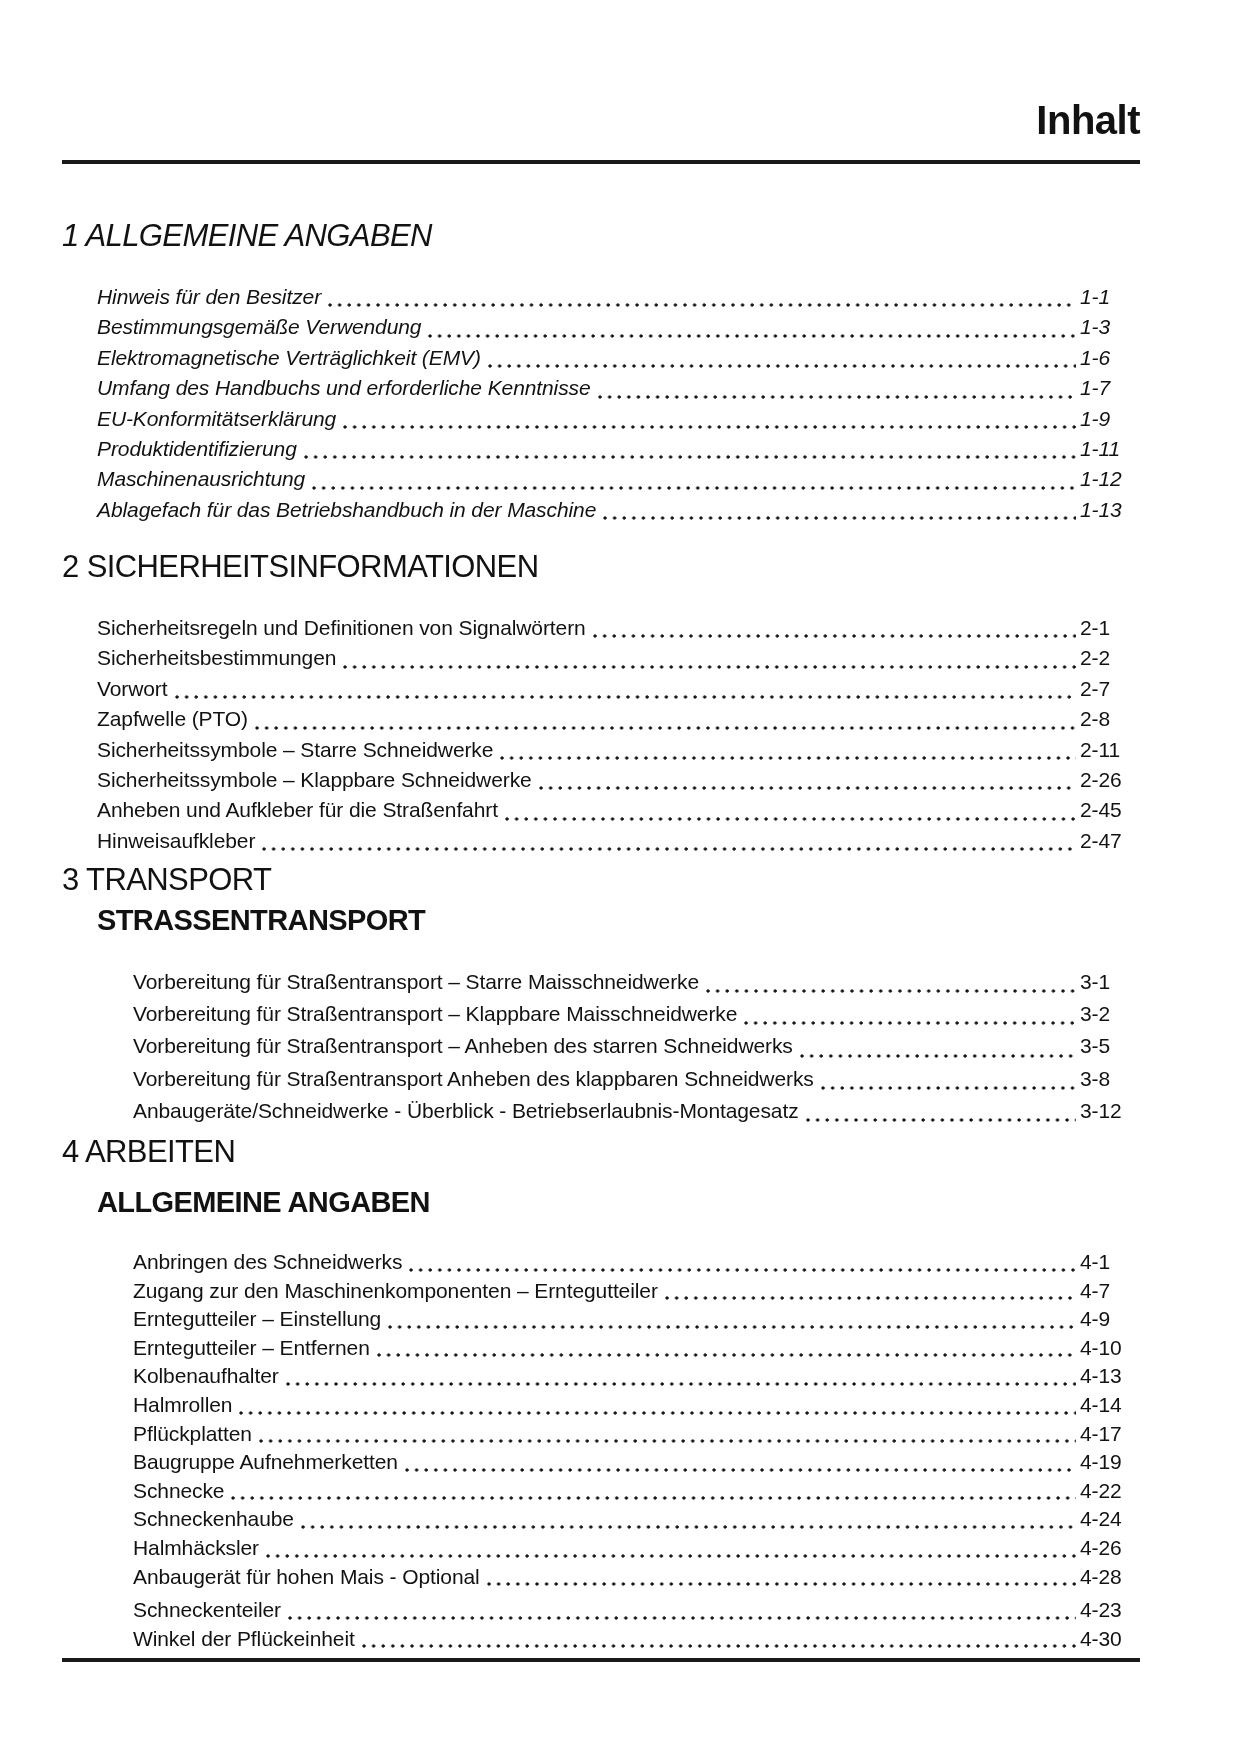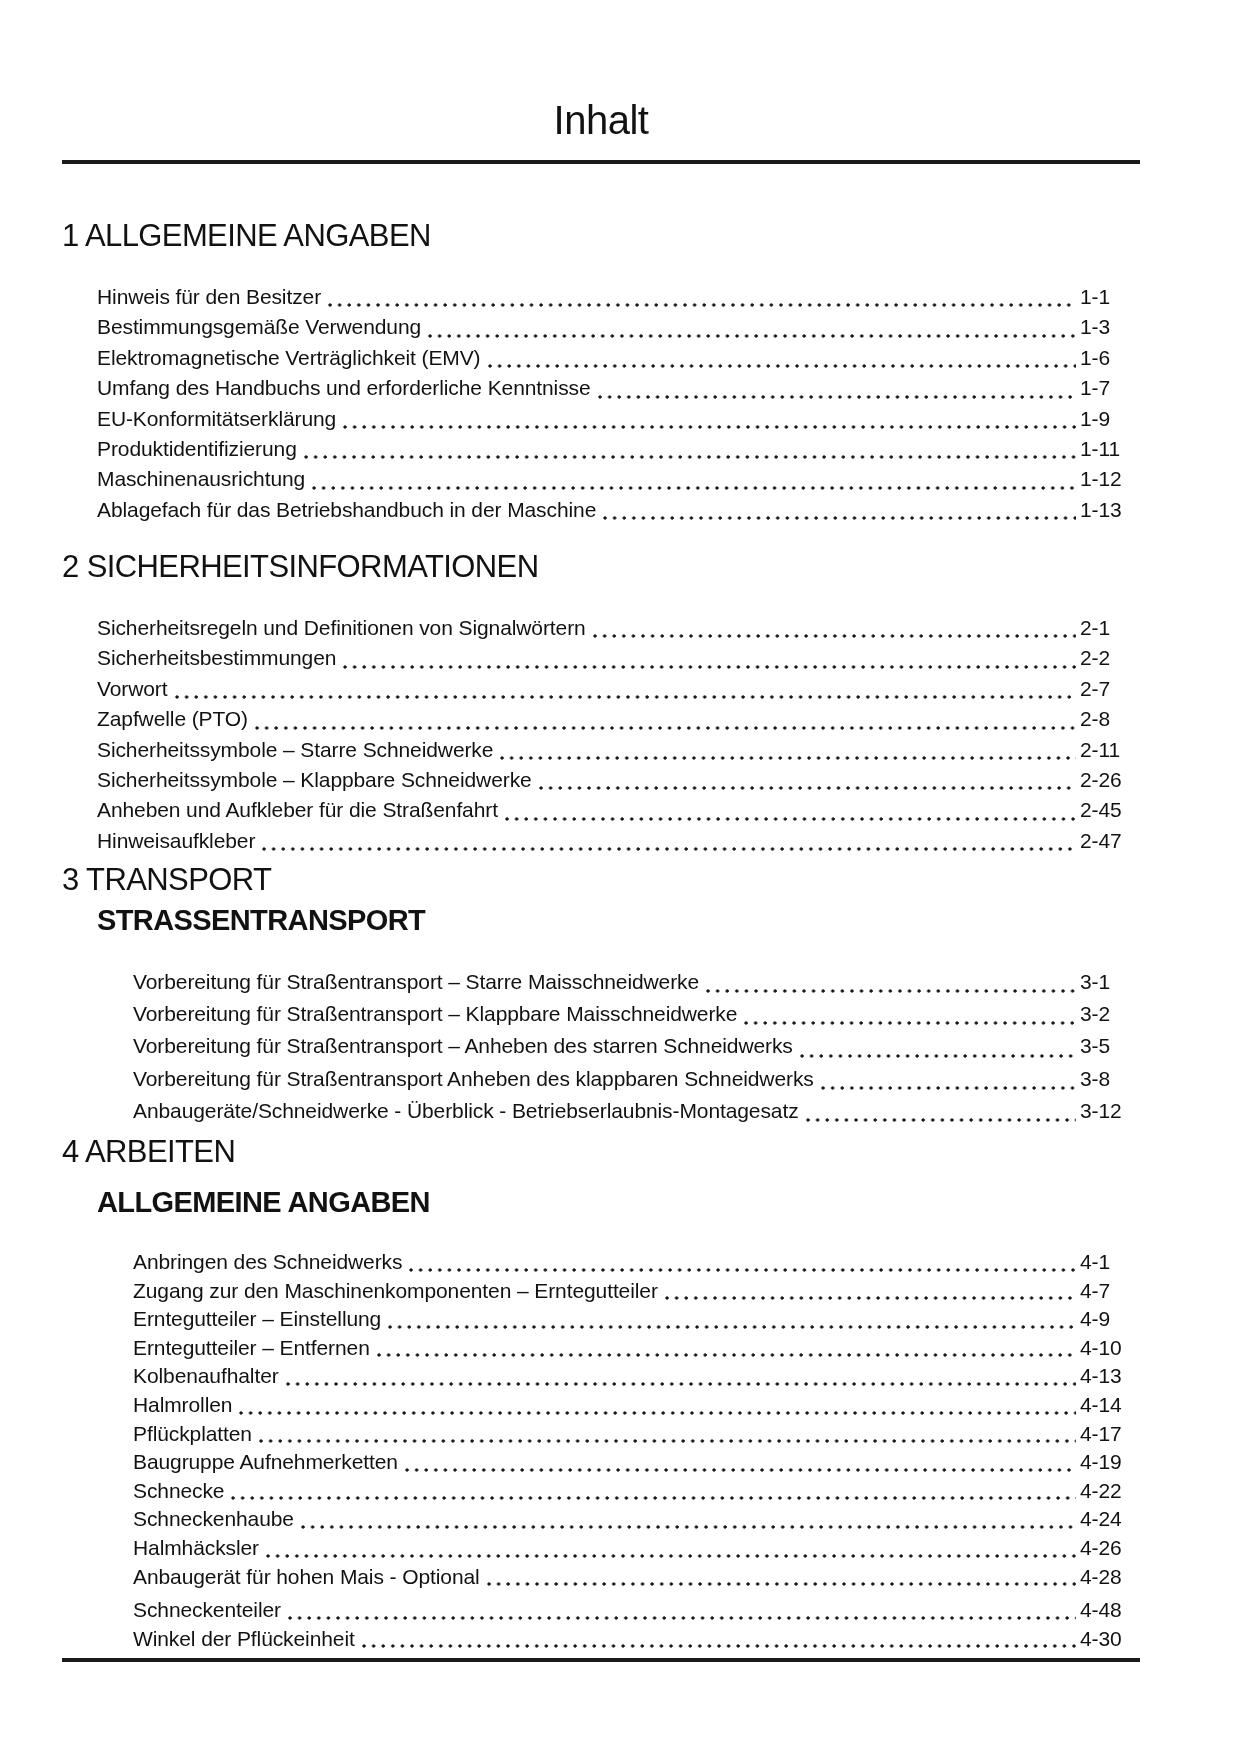--- a/index.html
+++ b/index.html
@@ -6,33 +6,33 @@
   .page {
     position:relative;
     width:1241px; height:1754px;
     background:#ffffff;
     color:#121212;
     font-family:"Liberation Sans","DejaVu Sans",sans-serif;
     overflow:hidden;
   }
   .doc-title {
     position:absolute; top:98px; left:62px; width:1078px;
-    text-align:center;
-    font-size:40px; font-weight:normal; letter-spacing:-0.5px;
+    text-align:right;
+    font-size:40px; font-weight:bold; letter-spacing:-0.5px;
     line-height:44px;
   }
   .rule {
     position:absolute; left:62px; width:1078px; height:4px;
     background:#1a1a1a;
   }
   .rule-top { top:160px; }
   .rule-bottom { top:1658px; }
 
   .toc-section { position:absolute; left:62px; width:1078px; }
-  #sec1 { top:218px; --lh:30.4px; }
+  #sec1 { top:218px;font-style:italic; --lh:30.4px; }
   #sec2 { top:549px; --lh:30.4px; }
   #sec3 { top:862px; --lh:32.2px; }
   #sec4 { top:1134px; --lh:28.6px; }
 
   .section-heading {
     font-size:31px; line-height:36px; letter-spacing:-0.6px;
     margin:0 0 2px 0; white-space:nowrap;
   }
   .subsection-heading {
     font-size:29px; line-height:36px; letter-spacing:-0.6px;
@@ -250,21 +250,21 @@
             <span class="page-num">4-26</span>
           </div>
           <div class="toc-entry">
             <span class="entry-label">Anbaugerät für hohen Mais - Optional</span>
             <span class="dots"></span>
             <span class="page-num">4-28</span>
           </div>
           <div class="toc-entry">
             <span class="entry-label">Schneckenteiler</span>
             <span class="dots"></span>
-            <span class="page-num">4-48</span>
+            <span class="page-num">4-23</span>
           </div>
           <div class="toc-entry">
             <span class="entry-label">Winkel der Pflückeinheit</span>
             <span class="dots"></span>
             <span class="page-num">4-30</span>
           </div>
         </div>
       </section>
     </div>
   <div class="rule rule-bottom"></div>

